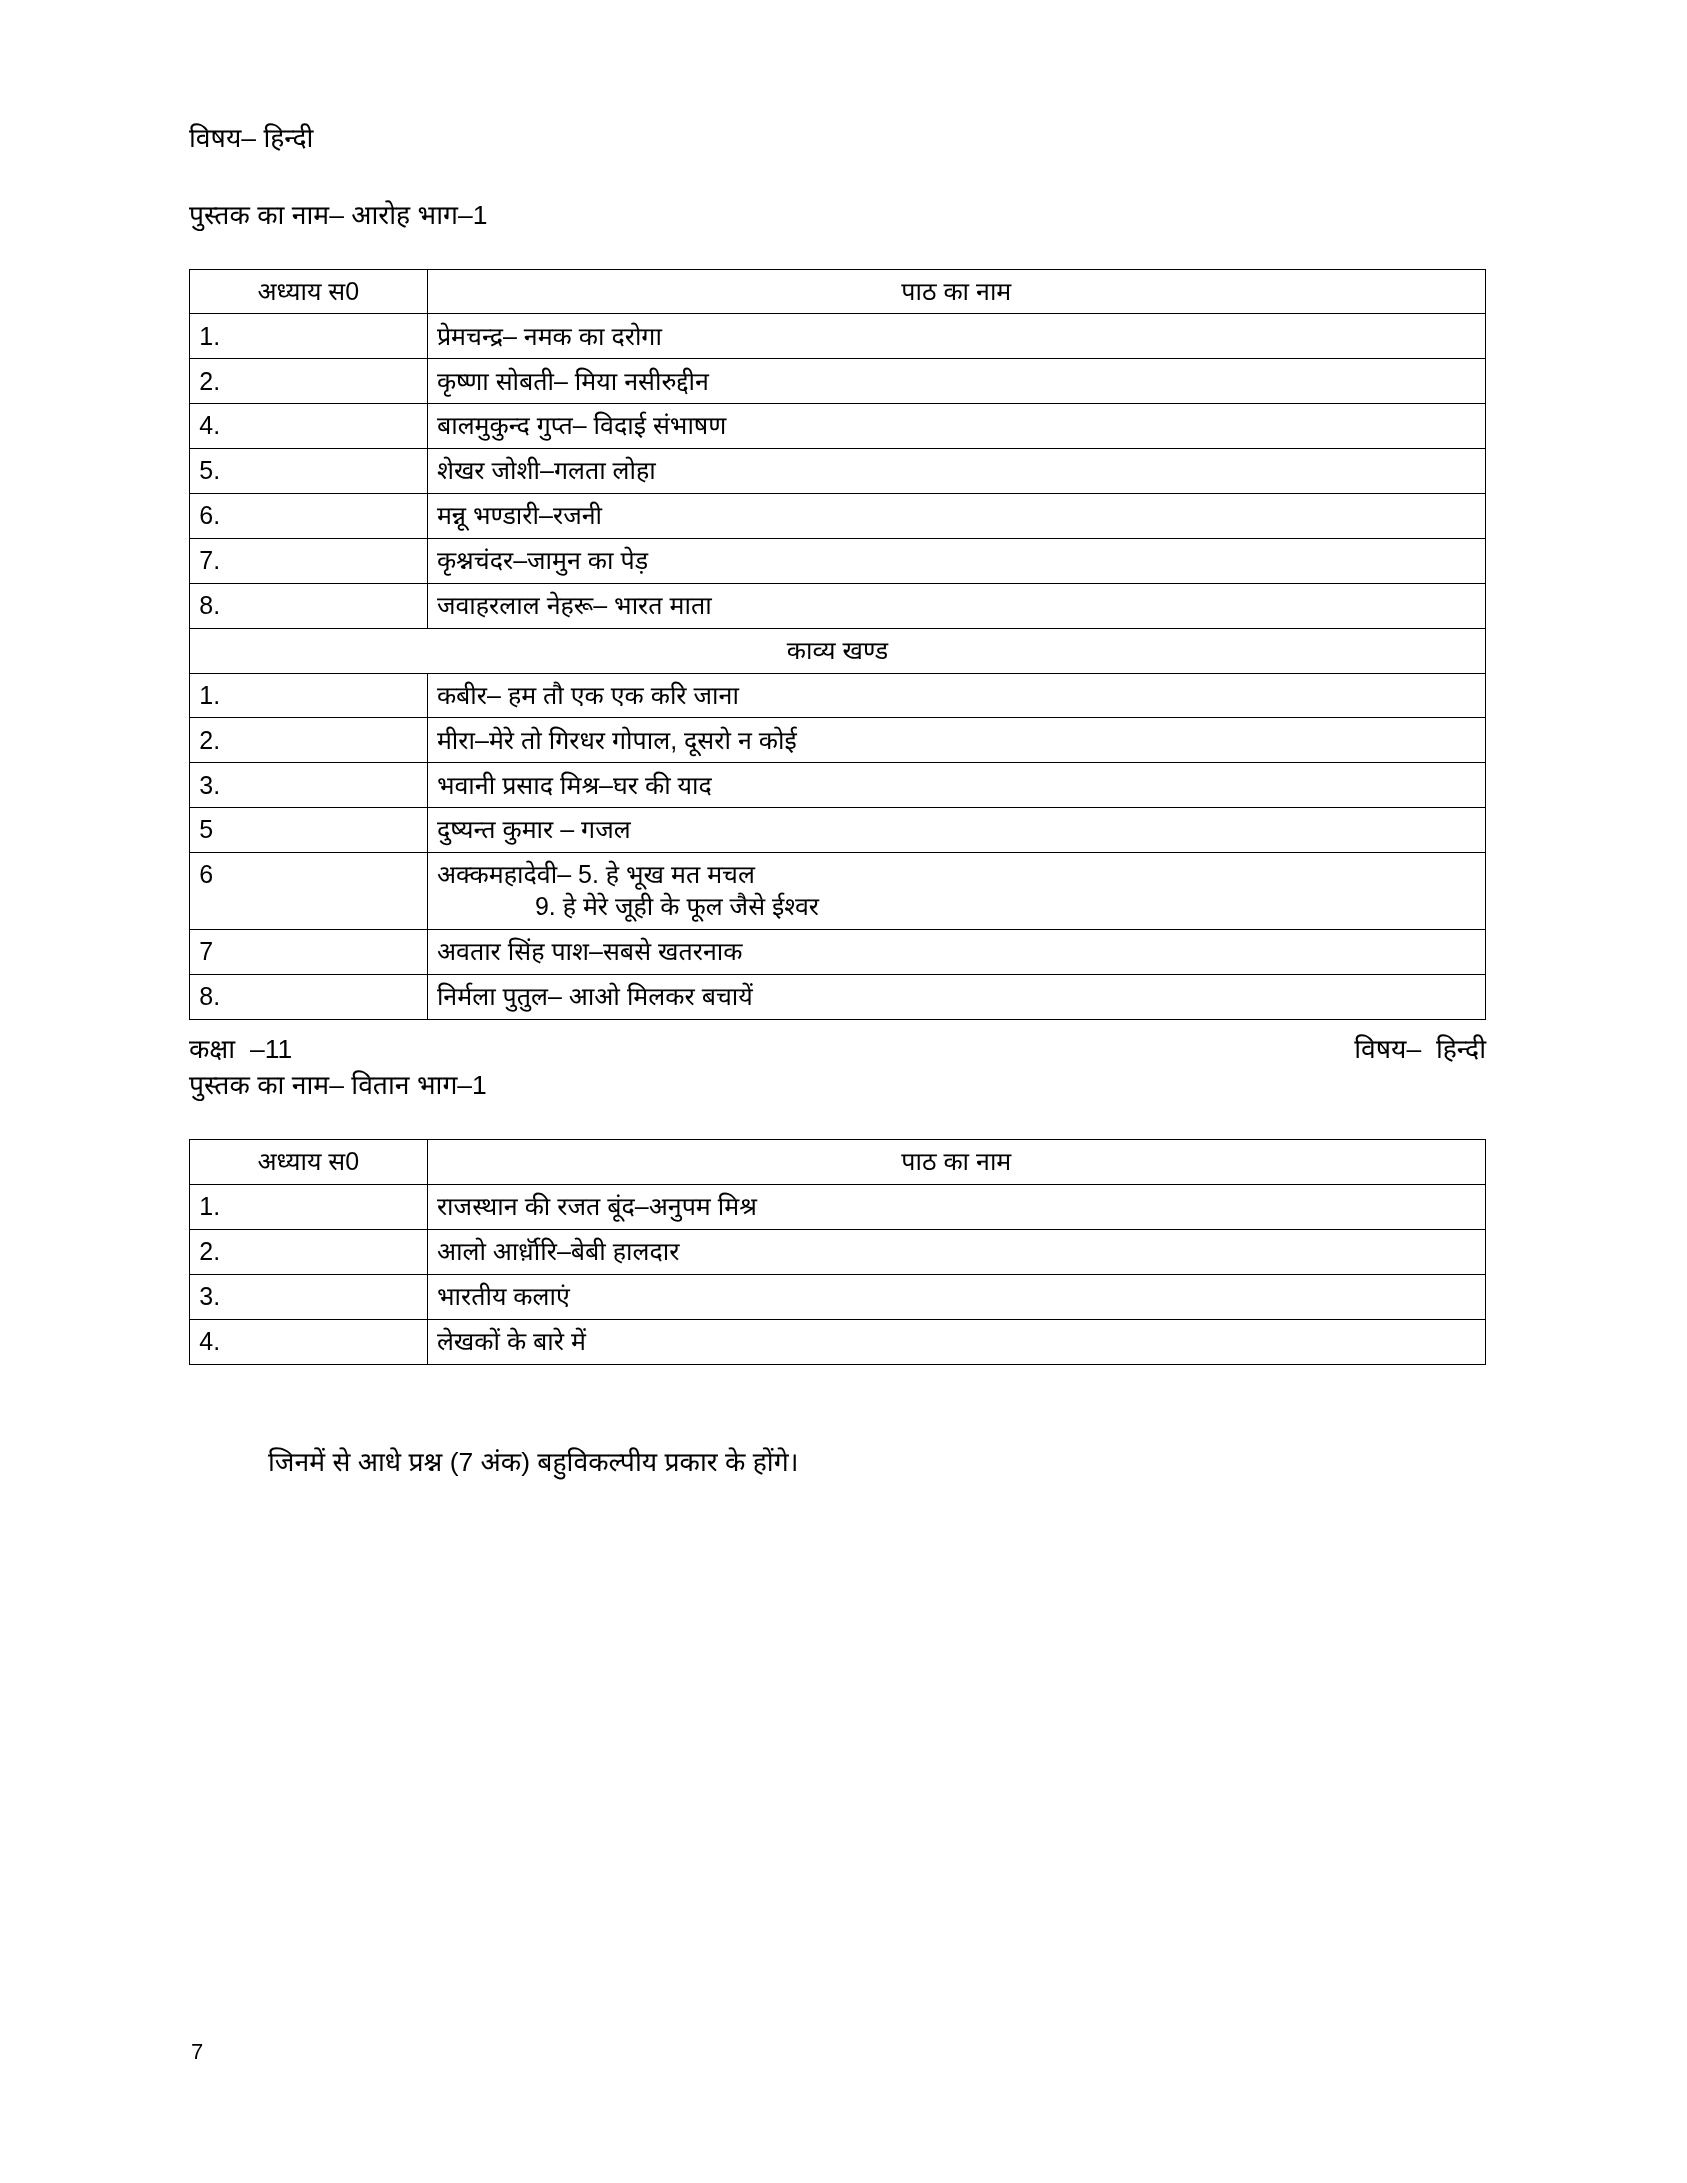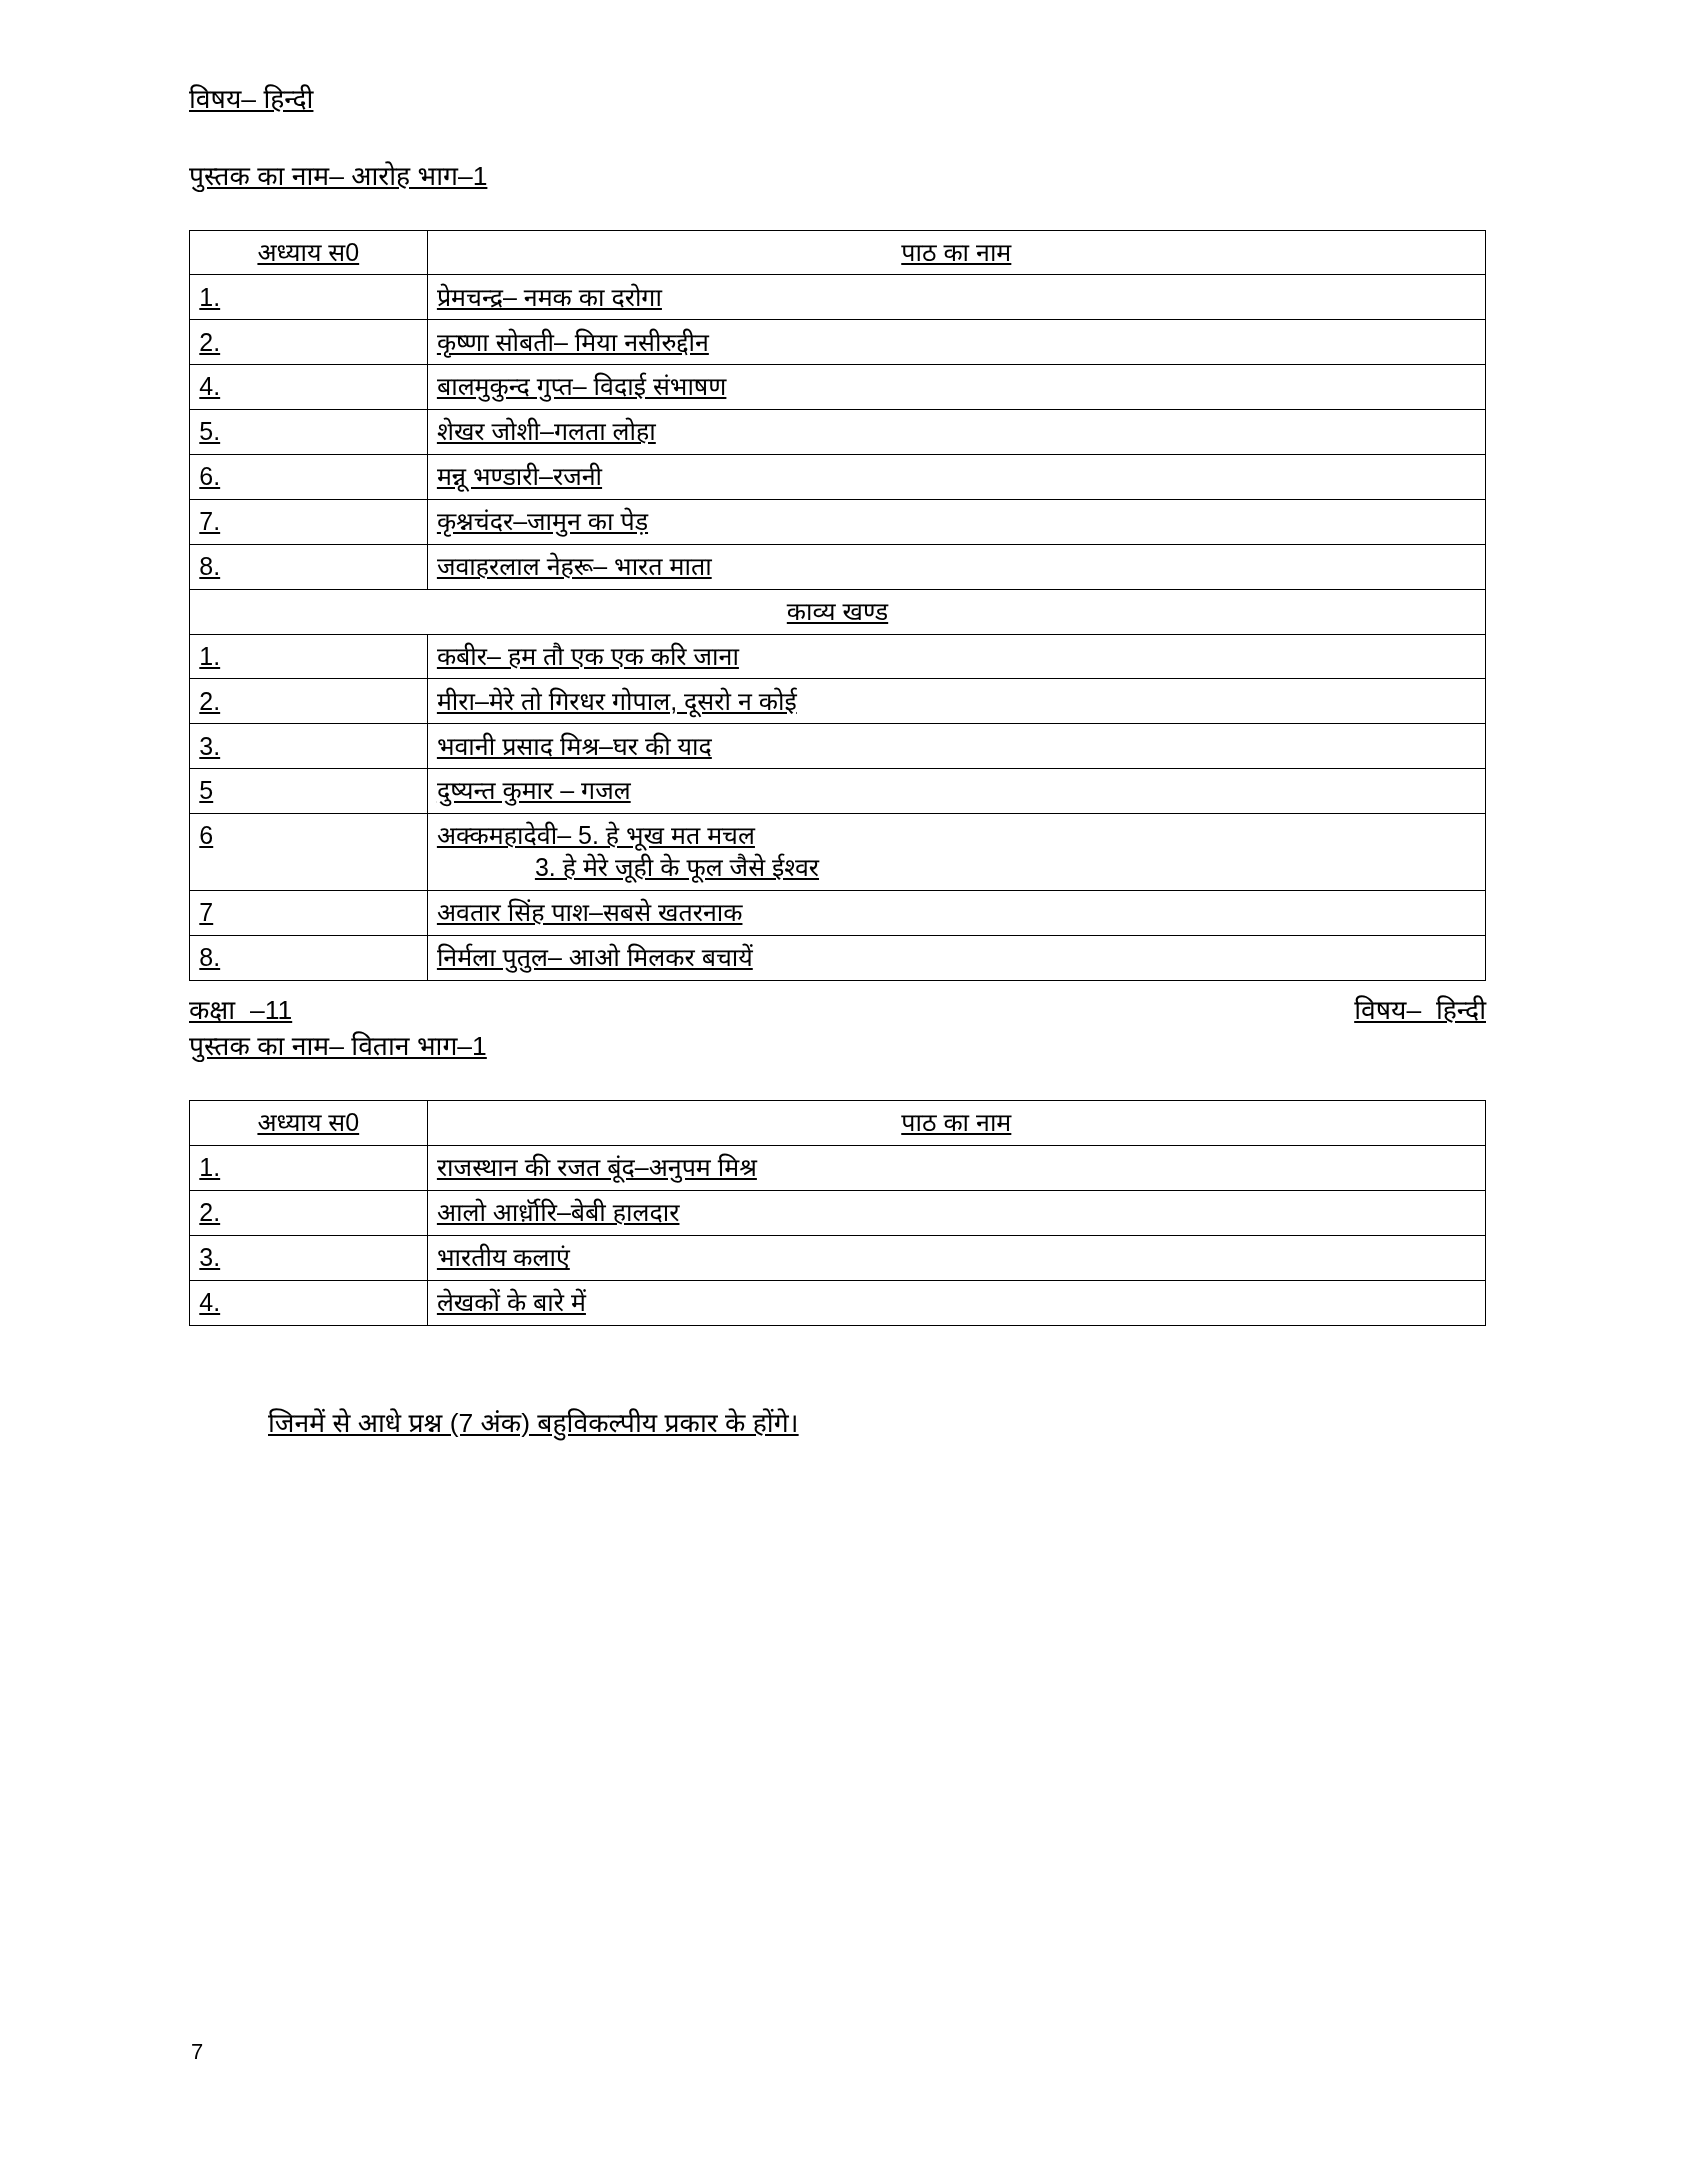--- a/index.html
+++ b/index.html
@@ -12,22 +12,21 @@
     height: 2183px;
     font-family: "Liberation Sans", sans-serif;
     color: #000000;
     position: relative;
   }
   .page {
     position: relative;
     width: 1687px;
     height: 2183px;
     box-sizing: border-box;
-    padding: 80px 132px 0 189px;
-    text-decoration: underline;
+    padding: 119px 132px 0 189px;
   }
   .line {
     font-size: 26.5px;
     line-height: 1.5;
     margin: 0 0 0 0;
     white-space: pre;
   }
   .subject-line {
     margin-bottom: 37px;
   }
@@ -157,21 +156,21 @@
       </tr>
       <tr>
         <td class="num">5</td>
         <td>दुष्यन्त कुमार – गजल</td>
       </tr>
       <tr>
         <td class="num">6</td>
         <td>
           <span class="multi-sub">
             <span>अक्कमहादेवी– 5. हे भूख मत मचल</span>
-            <span class="sub2">3. हे मेरे जूही के फूल जैसे ईश्वर</span>
+            <span class="sub2">9. हे मेरे जूही के फूल जैसे ईश्वर</span>
           </span>
         </td>
       </tr>
       <tr>
         <td class="num">7</td>
         <td>अवतार सिंह पाश–सबसे खतरनाक</td>
       </tr>
       <tr>
         <td class="num">8.</td>
         <td>निर्मला पुतुल– आओ मिलकर बचायें</td>

